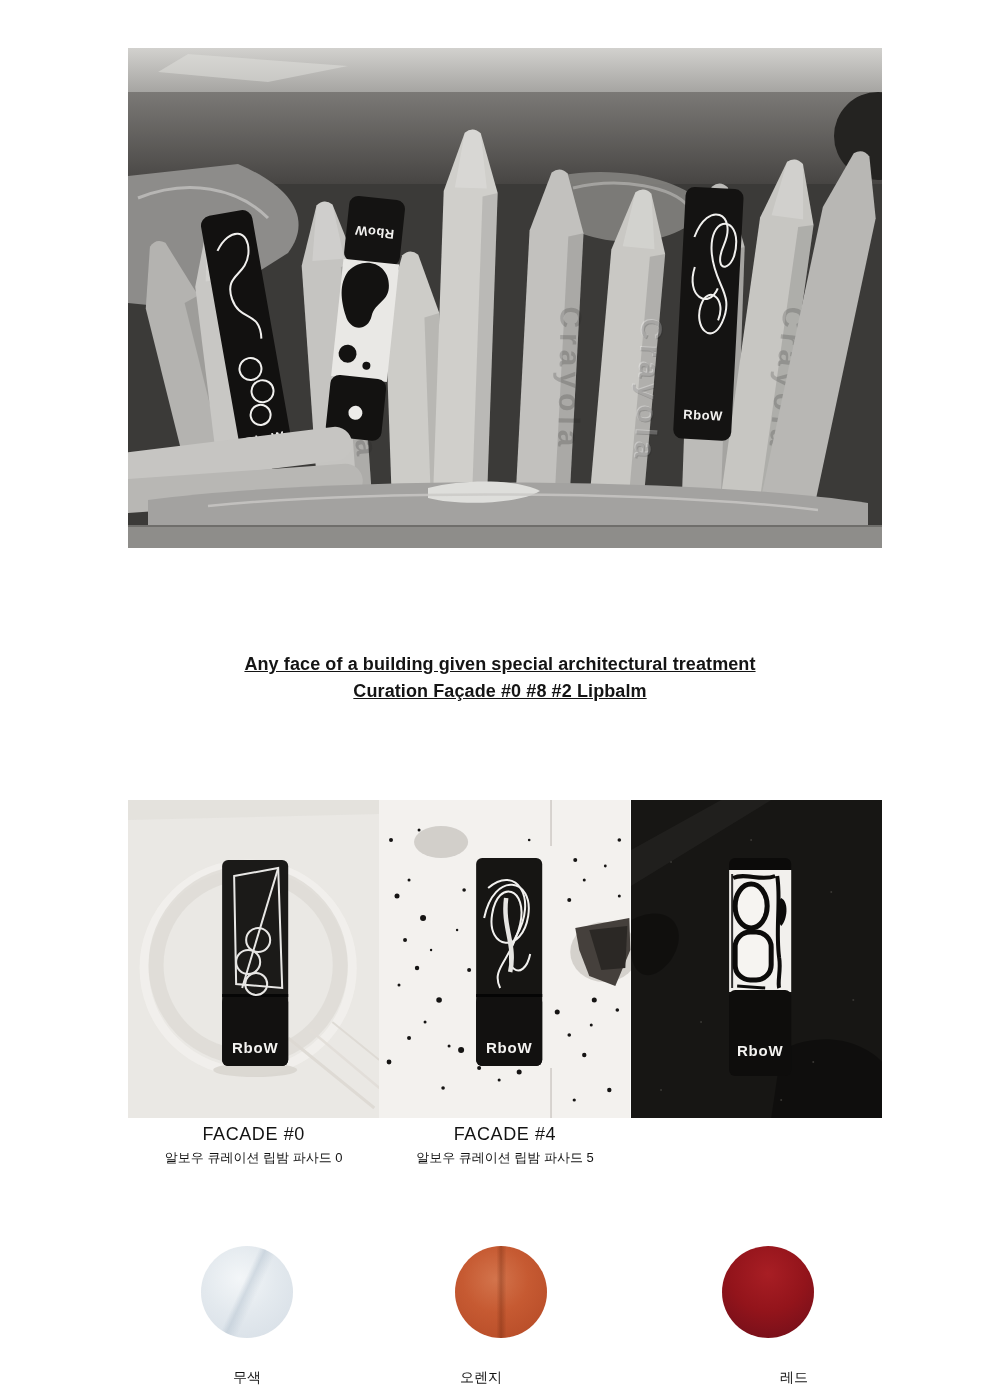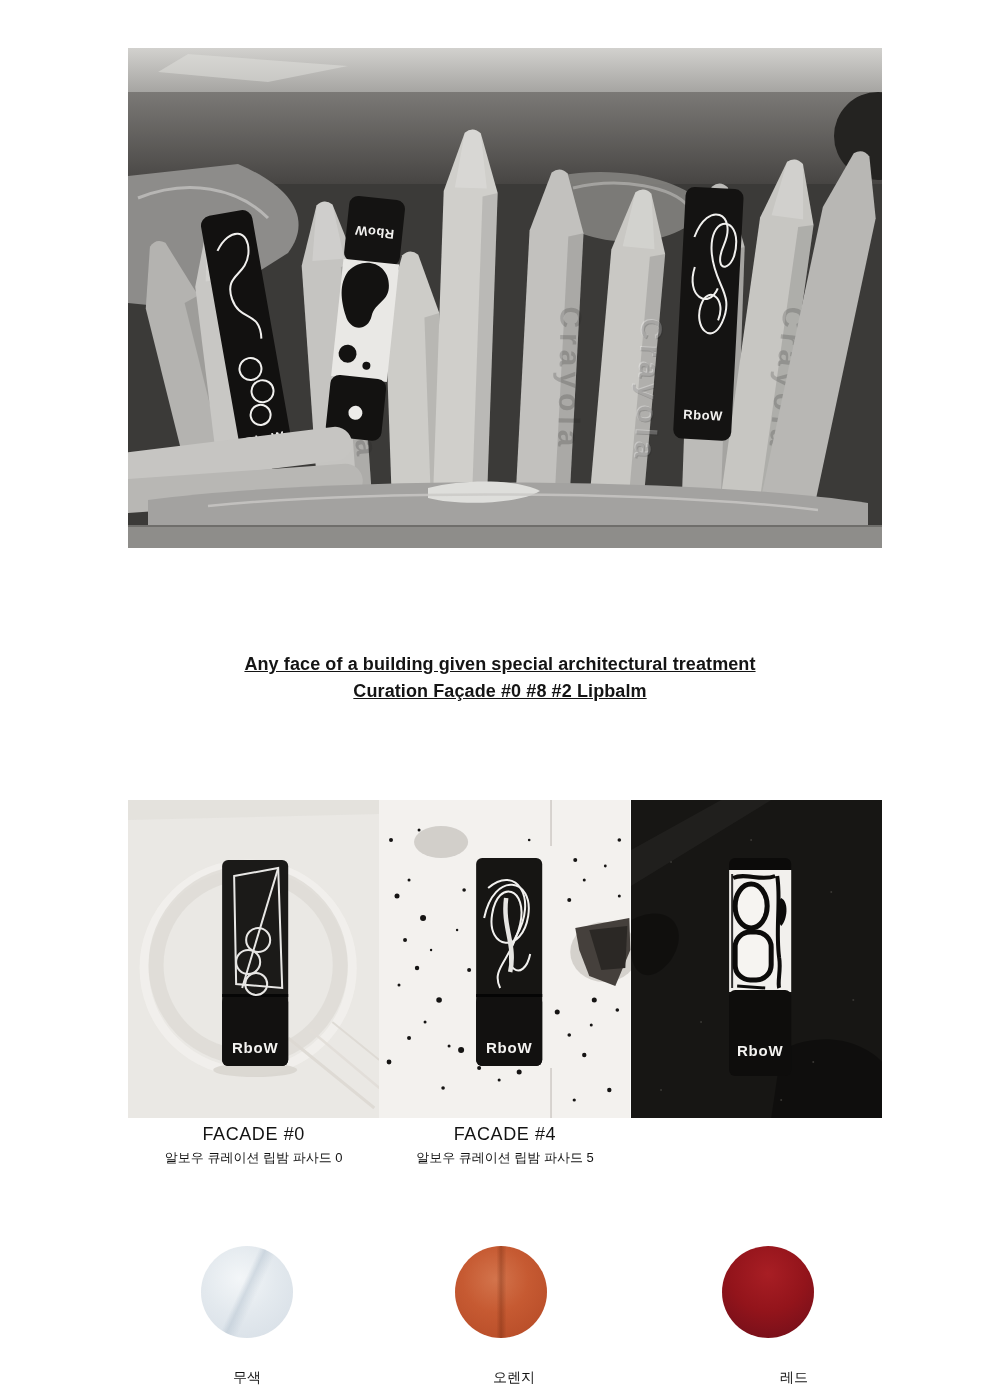--- a/index.html
+++ b/index.html
@@ -32,21 +32,21 @@
     background:
       linear-gradient(115deg, rgba(255,255,255,0) 44%, rgba(185,198,210,.55) 49%, rgba(255,255,255,0) 58%),
       radial-gradient(circle at 42% 35%, #f3f6f8 0%, #e3e9ee 45%, #d5dde5 100%);}
   .sw2{left:455px;top:1246px;
     background:
       linear-gradient(to right, rgba(0,0,0,0) 45%, rgba(92,30,8,.30) 50%, rgba(0,0,0,0) 56%),
       radial-gradient(circle at 44% 36%, #d3744c 0%, #c65a32 42%, #ba4f2a 78%, #b04a28 100%);}
   .sw3{left:722px;top:1246px;
     background:radial-gradient(circle at 50% 30%, #a81e24 0%, #93141b 48%, #7a101a 82%, #6e0e16 100%);}
   .swatch-label{position:absolute;top:1344px;width:120px;text-align:center;font-size:14px;color:#131313;margin-top:25px;}
-  .swl1{left:187px;}.swl2{left:454px;}.swl3{left:734px;}
+  .swl1{left:187px;}.swl2{left:421px;}.swl3{left:734px;}
 </style>
 </head>
 <body>
 
 <div class="page">
 
   <div class="hero">
     <svg width="754" height="500" viewBox="0 0 754 500">
       <defs>
         <linearGradient id="rimGrad" x1="0" y1="0" x2="0" y2="1">

